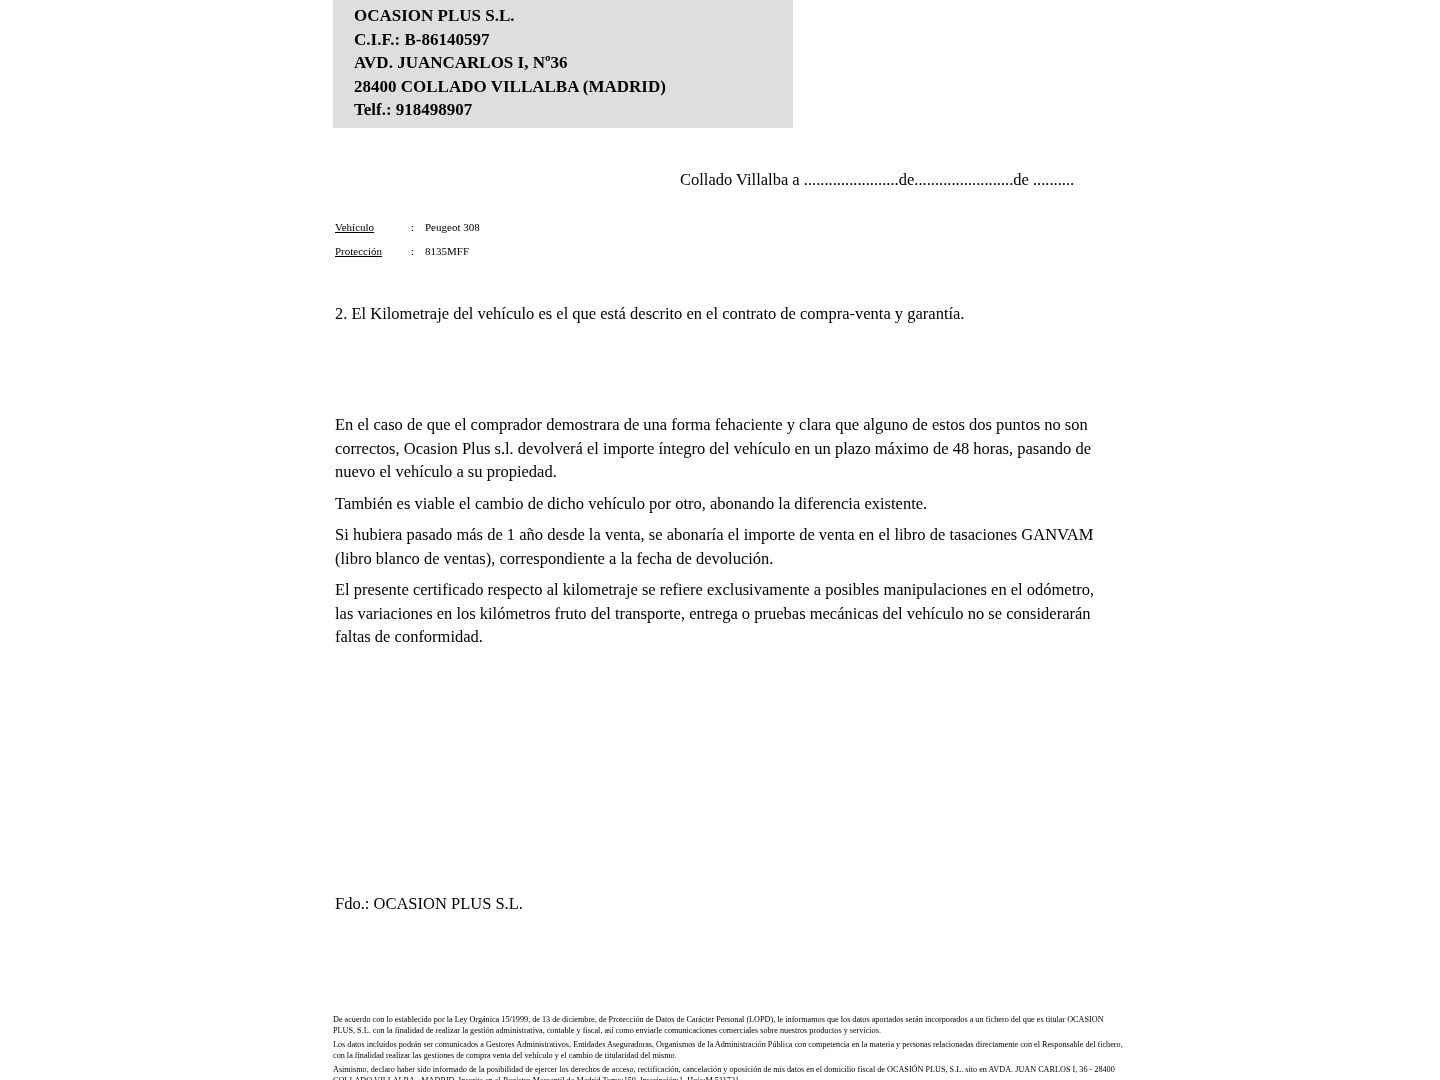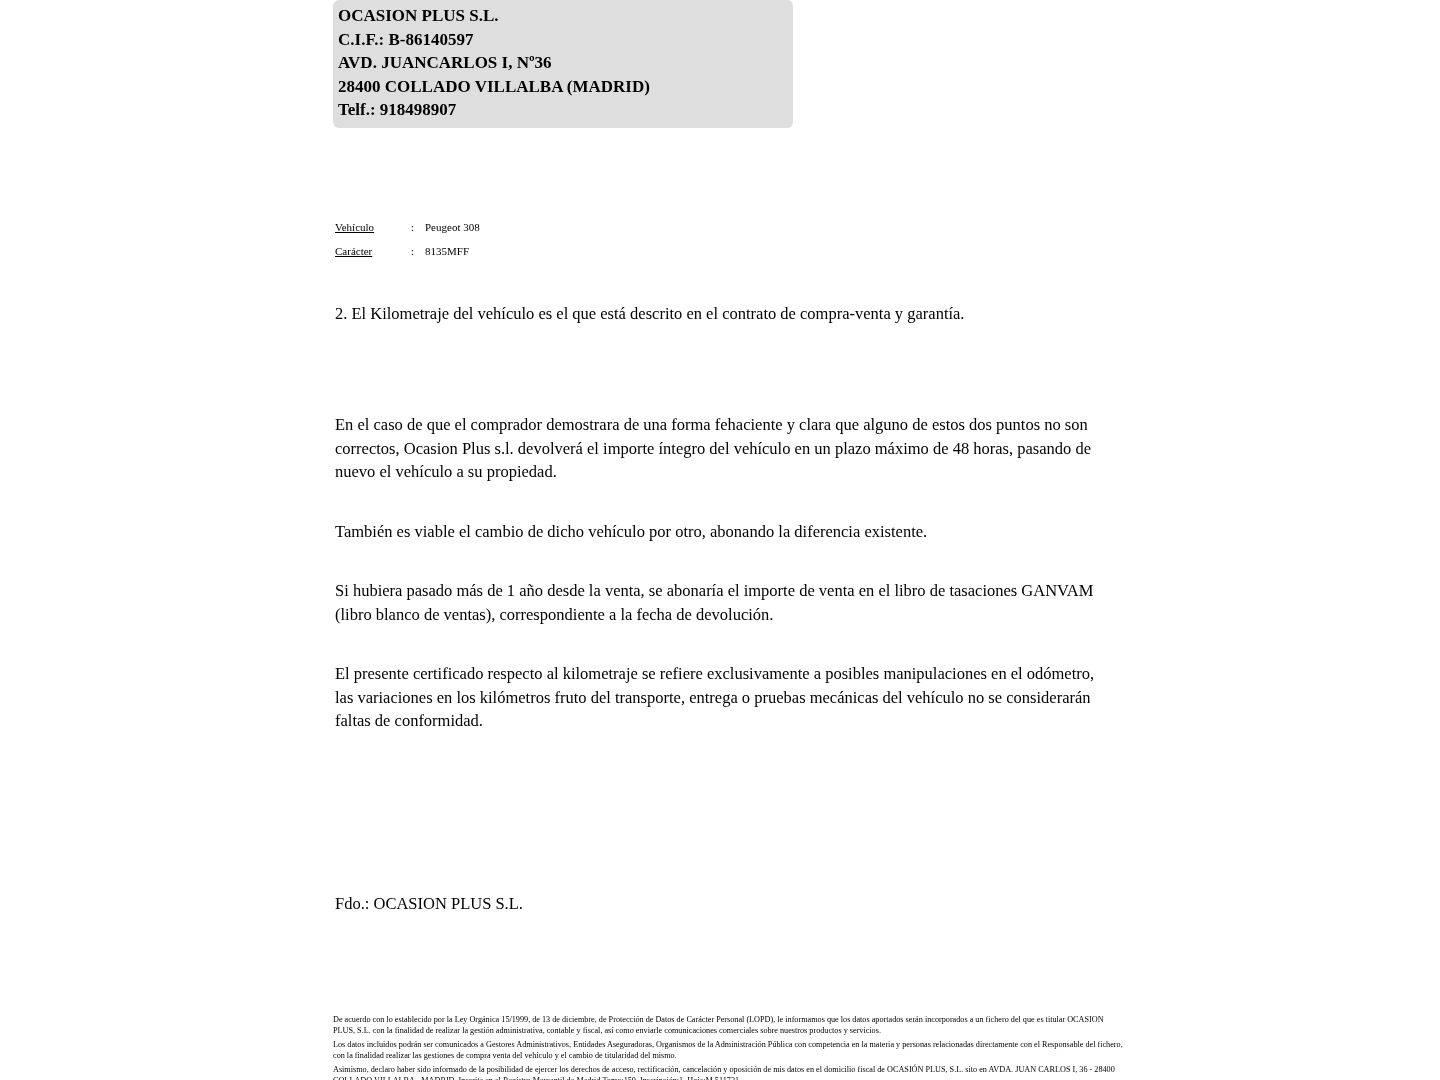--- a/index.html
+++ b/index.html
@@ -21,23 +21,22 @@
     height: 1080px;
   }
 
   
   .header-block {
     position: absolute;
     left: 333px;
     top: 0px;
     width: 460px;
     background: #dedede;
-    padding: 4px 0 6px 0;
+    padding: 4px 0 6px 16px;
     box-sizing: border-box;
-    border-radius: 6px;
   }
   .header-line {
     font-weight: bold;
     font-size: 17px;
     line-height: 23.5px;
     padding-left: 5px;
     white-space: nowrap;
   }
 
   
@@ -78,21 +77,21 @@
 
   .num-item {
     font-size: 16.5px;
     line-height: 24px;
     margin-top: 21px;
   }
 
   .para {
     font-size: 16.5px;
     line-height: 23.5px;
-    margin-top: 36px;
+    margin-top: 8px;
     width: 760px;
   }
   .para.first { margin-top: 87px; }
 
   .signature {
     position: absolute;
     left: 335px;
     top: 861px;
     font-size: 16.5px;
     margin-top: 33px;
@@ -117,30 +116,31 @@
 <div class="page">
 
   <div class="header-block">
     <div class="header-line">OCASION PLUS S.L.</div>
     <div class="header-line">C.I.F.: B-86140597</div>
     <div class="header-line">AVD. JUANCARLOS I, Nº36</div>
     <div class="header-line">28400 COLLADO VILLALBA (MADRID)</div>
     <div class="header-line">Telf.: 918498907</div>
   </div>
 
+  <div class="date-line">Collado Villalba a .......................de........................de ..........</div>
 
   <div class="body-col">
 
 
     <div class="field-row">
       <span class="field-label">Vehículo</span><span class="field-sep">:</span><span>Peugeot 308</span>
     </div>
 
     <div class="field-row">
-      <span class="field-label">Carácter</span><span class="field-sep">:</span><span>8135MFF</span>
+      <span class="field-label">Protección</span><span class="field-sep">:</span><span>8135MFF</span>
     </div>
 
     <div class="spacer-sm"></div>
 
     <div class="num-item">2. El Kilometraje del vehículo es el que está descrito en el contrato de compra-venta y garantía.</div>
 
     <div class="para first">En el caso de que el comprador demostrara de una forma fehaciente y clara que alguno de estos dos puntos no son correctos, Ocasion Plus s.l. devolverá el importe íntegro del vehículo en un plazo máximo de 48 horas, pasando de nuevo el vehículo a su propiedad.</div>
     <div class="para">También es viable el cambio de dicho vehículo por otro, abonando la diferencia existente.</div>
     <div class="para">Si hubiera pasado más de 1 año desde la venta, se abonaría el importe de venta en el libro de tasaciones GANVAM (libro blanco de ventas), correspondiente a la fecha de devolución.</div>
     <div class="para">El presente certificado respecto al kilometraje se refiere exclusivamente a posibles manipulaciones en el odómetro, las variaciones en los kilómetros fruto del transporte, entrega o pruebas mecánicas del vehículo no se considerarán faltas de conformidad.</div>

